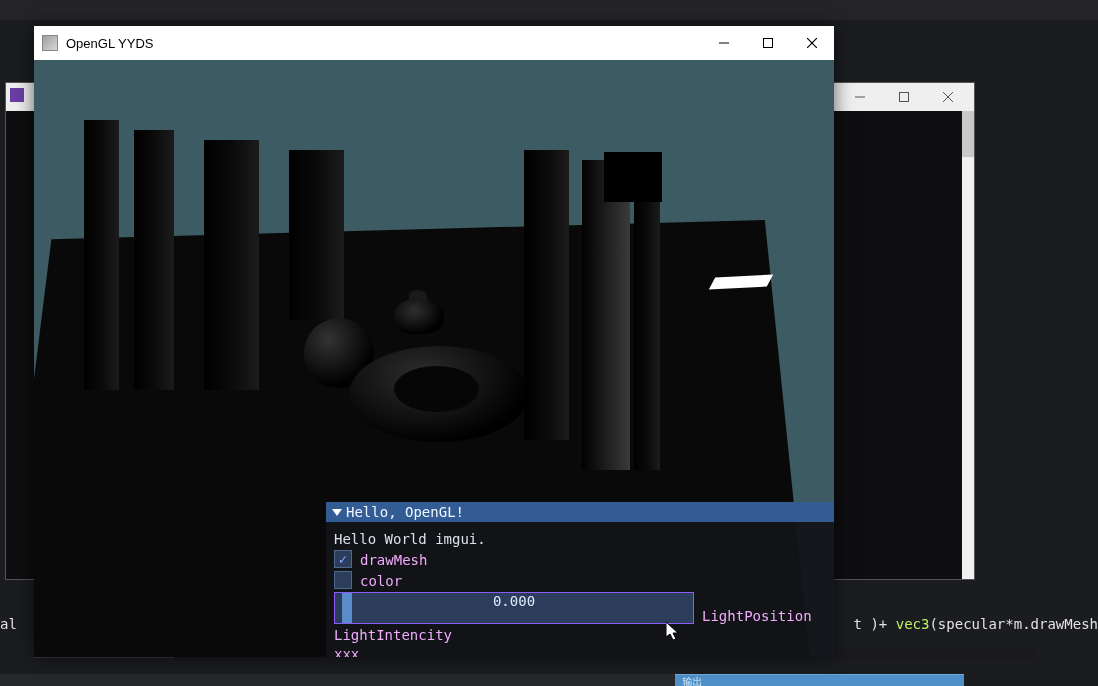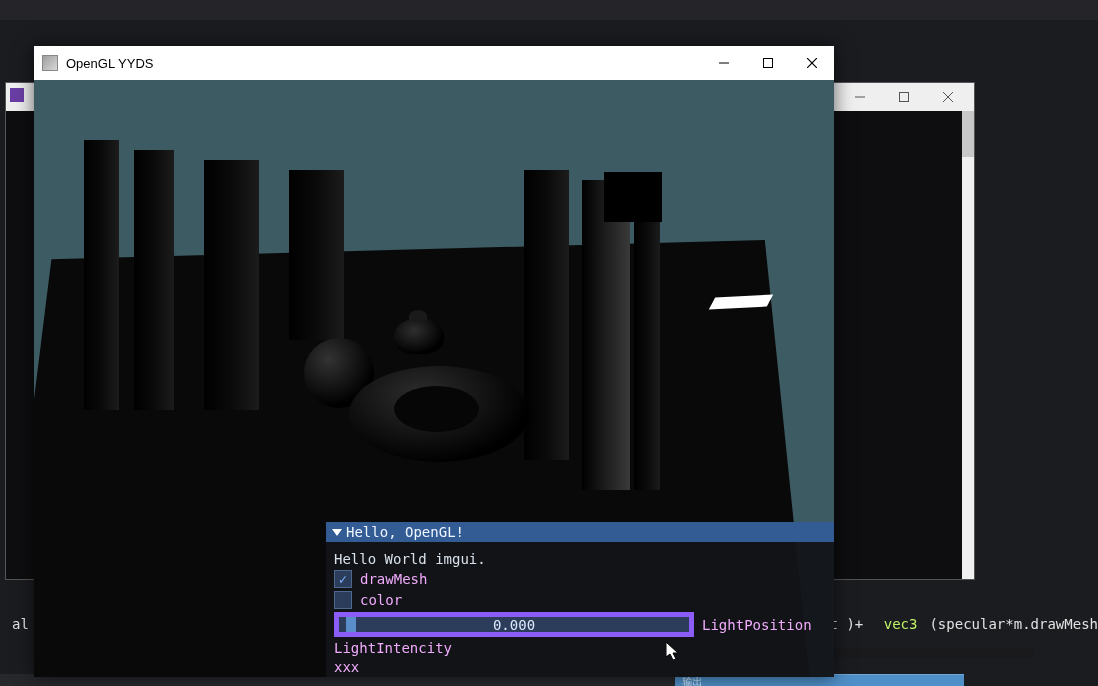--- a/index.html
+++ b/index.html
@@ -7,29 +7,29 @@
     .back-window { position:absolute; left:5px; top:82px; width:970px; height:498px; background:#fdfdfd; border:1px solid #555; }
     .back-titlebar { position:absolute; top:0; left:0; right:0; height:28px; background:#efefef; display:flex; justify-content:flex-end; align-items:center; padding-right:4px; }
     .bw-btn { width:44px; height:24px; display:flex; align-items:center; justify-content:center; color:#444; }
     .back-window .content { position:absolute; top:28px; left:0; right:12px; bottom:0; background:#0e0e10; }
     .back-window .scrollbar { position:absolute; top:28px; right:0; bottom:0; width:12px; background:#f0f0f0; }
     .back-window .scrollbar-thumb { width:12px; height:46px; background:#c8c8c8; margin-top:0; }
     .topbar { position:absolute; left:0; top:0; width:1098px; height:20px; background:#252529; }
 
     .code-line { position:absolute; left:0; top:608px; width:1098px; height:32px; color:#e2e2e2; display:flex; align-items:center; overflow:hidden; white-space:nowrap; font-size:16px; }
     .code-line .vec { color:#bef264; }
-    .code-line span { white-space:pre;padding-left:12px; }
+    .code-line span { white-space:pre; }
     .hscroll-area { position:absolute; left:34px; top:648px; width:1000px; height:10px; background:#1a1a1d;}
     .hscroll-thumb { position:absolute; left:34px; top:648px; width:140px; height:10px; background:#3b3b40;}
     .bottom-tabs { position:absolute; left:0; top:674px; width:964px; height:12px; display:flex; align-items:flex-end; }
     .bt1 { width:700px; height:12px; background:#27282c;}
     .bt2 { width:300px; height:12px; background:#4f90c8; border-top:1px solid #6fa8d9; color:#d8ecfa; font-size:10px; padding-left:8px;}
     .purple-sq { position:absolute; left:10px; top:88px; width:14px; height:14px; background:#6a3ea5;}
 
-    .main-window { position:absolute; left:34px; top:26px; width:800px; height:631px; background:#000; box-shadow:0 0 18px rgba(0,0,0,.6);margin-top:20px; }
+    .main-window { position:absolute; left:34px; top:26px; width:800px; height:631px; background:#000; box-shadow:0 0 18px rgba(0,0,0,.6); }
     .titlebar { height:34px; background:#fff; display:flex; align-items:center; padding:0 0 0 8px; color:#000; }
     .titlebar .icon { width:16px; height:16px; background:linear-gradient(135deg,#9e9e9e,#d8d8d8); margin-right:8px; border:1px solid #888; }
     .titlebar .title { flex:1; font-family:'Segoe UI',sans-serif; font-size:13px; }
     .win-btn { width:44px; height:32px; display:flex; align-items:center; justify-content:center; color:#000; }
     .win-btn svg { stroke:#000; }
     .viewport { position:absolute; top:34px; left:0; right:0; bottom:0; background:#3c5b63; overflow:hidden; }
 
     .floor { position:absolute; left:-40px; top:160px; width:820px; height:480px; background:#090909;
       clip-path: polygon(7% 4%, 94% 0%, 100% 100%, 0% 100%); }
     .teapot { position:absolute; left:360px; top:238px; width:50px; height:36px; background:radial-gradient(ellipse at 40% 35%,#2f2f2f,#000 70%); border-radius:70% 70% 55% 55%; }
@@ -37,24 +37,24 @@
     .sphere { position:absolute; left:270px; top:258px; width:70px; height:70px; background:radial-gradient(circle at 35% 30%,#333,#000 70%); border-radius:50%; }
     .torus { position:absolute; left:315px; top:286px; width:180px; height:96px; background:radial-gradient(ellipse at 40% 30%,#2d2d2d,#000 72%); border-radius:50%; }
     .torus::after { content:""; position:absolute; left:45px; top:20px; width:85px; height:46px; background:#060606; border-radius:50%; }
     .pillar { position:absolute; background:linear-gradient(90deg,#000 0%,#0a0a0a 50%,#1c1c1c 100%); }
     .light-strip { position:absolute; left:678px; top:216px; width:58px; height:12px; background:#fff; transform:skew(-28deg,-3deg); }
 
     .imgui { position:absolute; left:292px; top:442px; width:550px; background:rgba(18,20,24,0.95); color:#d8e0ea; font-size:14px; }
     .imgui-title { background:#335b94; color:#eef6ff; padding:2px 6px; display:flex; align-items:center; gap:4px; }
     .imgui-title .arrow { display:inline-block; width:0; height:0; border-left:5px solid transparent; border-right:5px solid transparent; border-top:7px solid #fff;}
     .imgui-body { padding:6px 8px; }
-    .row { display:flex; align-items:center; margin:3px 0; gap:8px; }
+    .row { display:flex; align-items:flex-end; margin:3px 0; gap:8px; }
     .chk { width:18px; height:18px; border:1px solid #4e6890; background:#2b3d5b; display:flex; align-items:center; justify-content:center; }
     .chk.checked::after { content:"✓"; color:#7ab2ff; font-size:14px;}
-    .slider { flex:0 0 360px; height:25px; background:#2b3d5b; border:5px solid #8b5cf6; position:relative; color:#dfe9fb; text-align:center; font-size:13px; line-height:16px;}
+    .slider { flex:0 0 360px; height:32px; background:#2b3d5b; border:1px solid #8b5cf6; position:relative; color:#dfe9fb; text-align:center; font-size:13px; line-height:16px;}
     .slider .knob { position:absolute; top:0; bottom:0; width:10px; background:#5a8ecb; }
     .slbl { color:#f0abfc; }
     .rgb-row { display:flex; gap:4px; align-items:center; }
     .mini { width:112px; height:18px; background:#2b3d5b; border:1px solid #3f597f; color:#dfe9fb; text-align:center; font-size:13px; line-height:16px;}
     .swatch { width:18px; height:18px; background:#fff; border:1px solid #555;}
     .cursor { position:absolute; left:340px; top:120px; pointer-events:none; }
   </style>
 </head>
 <body>
 

